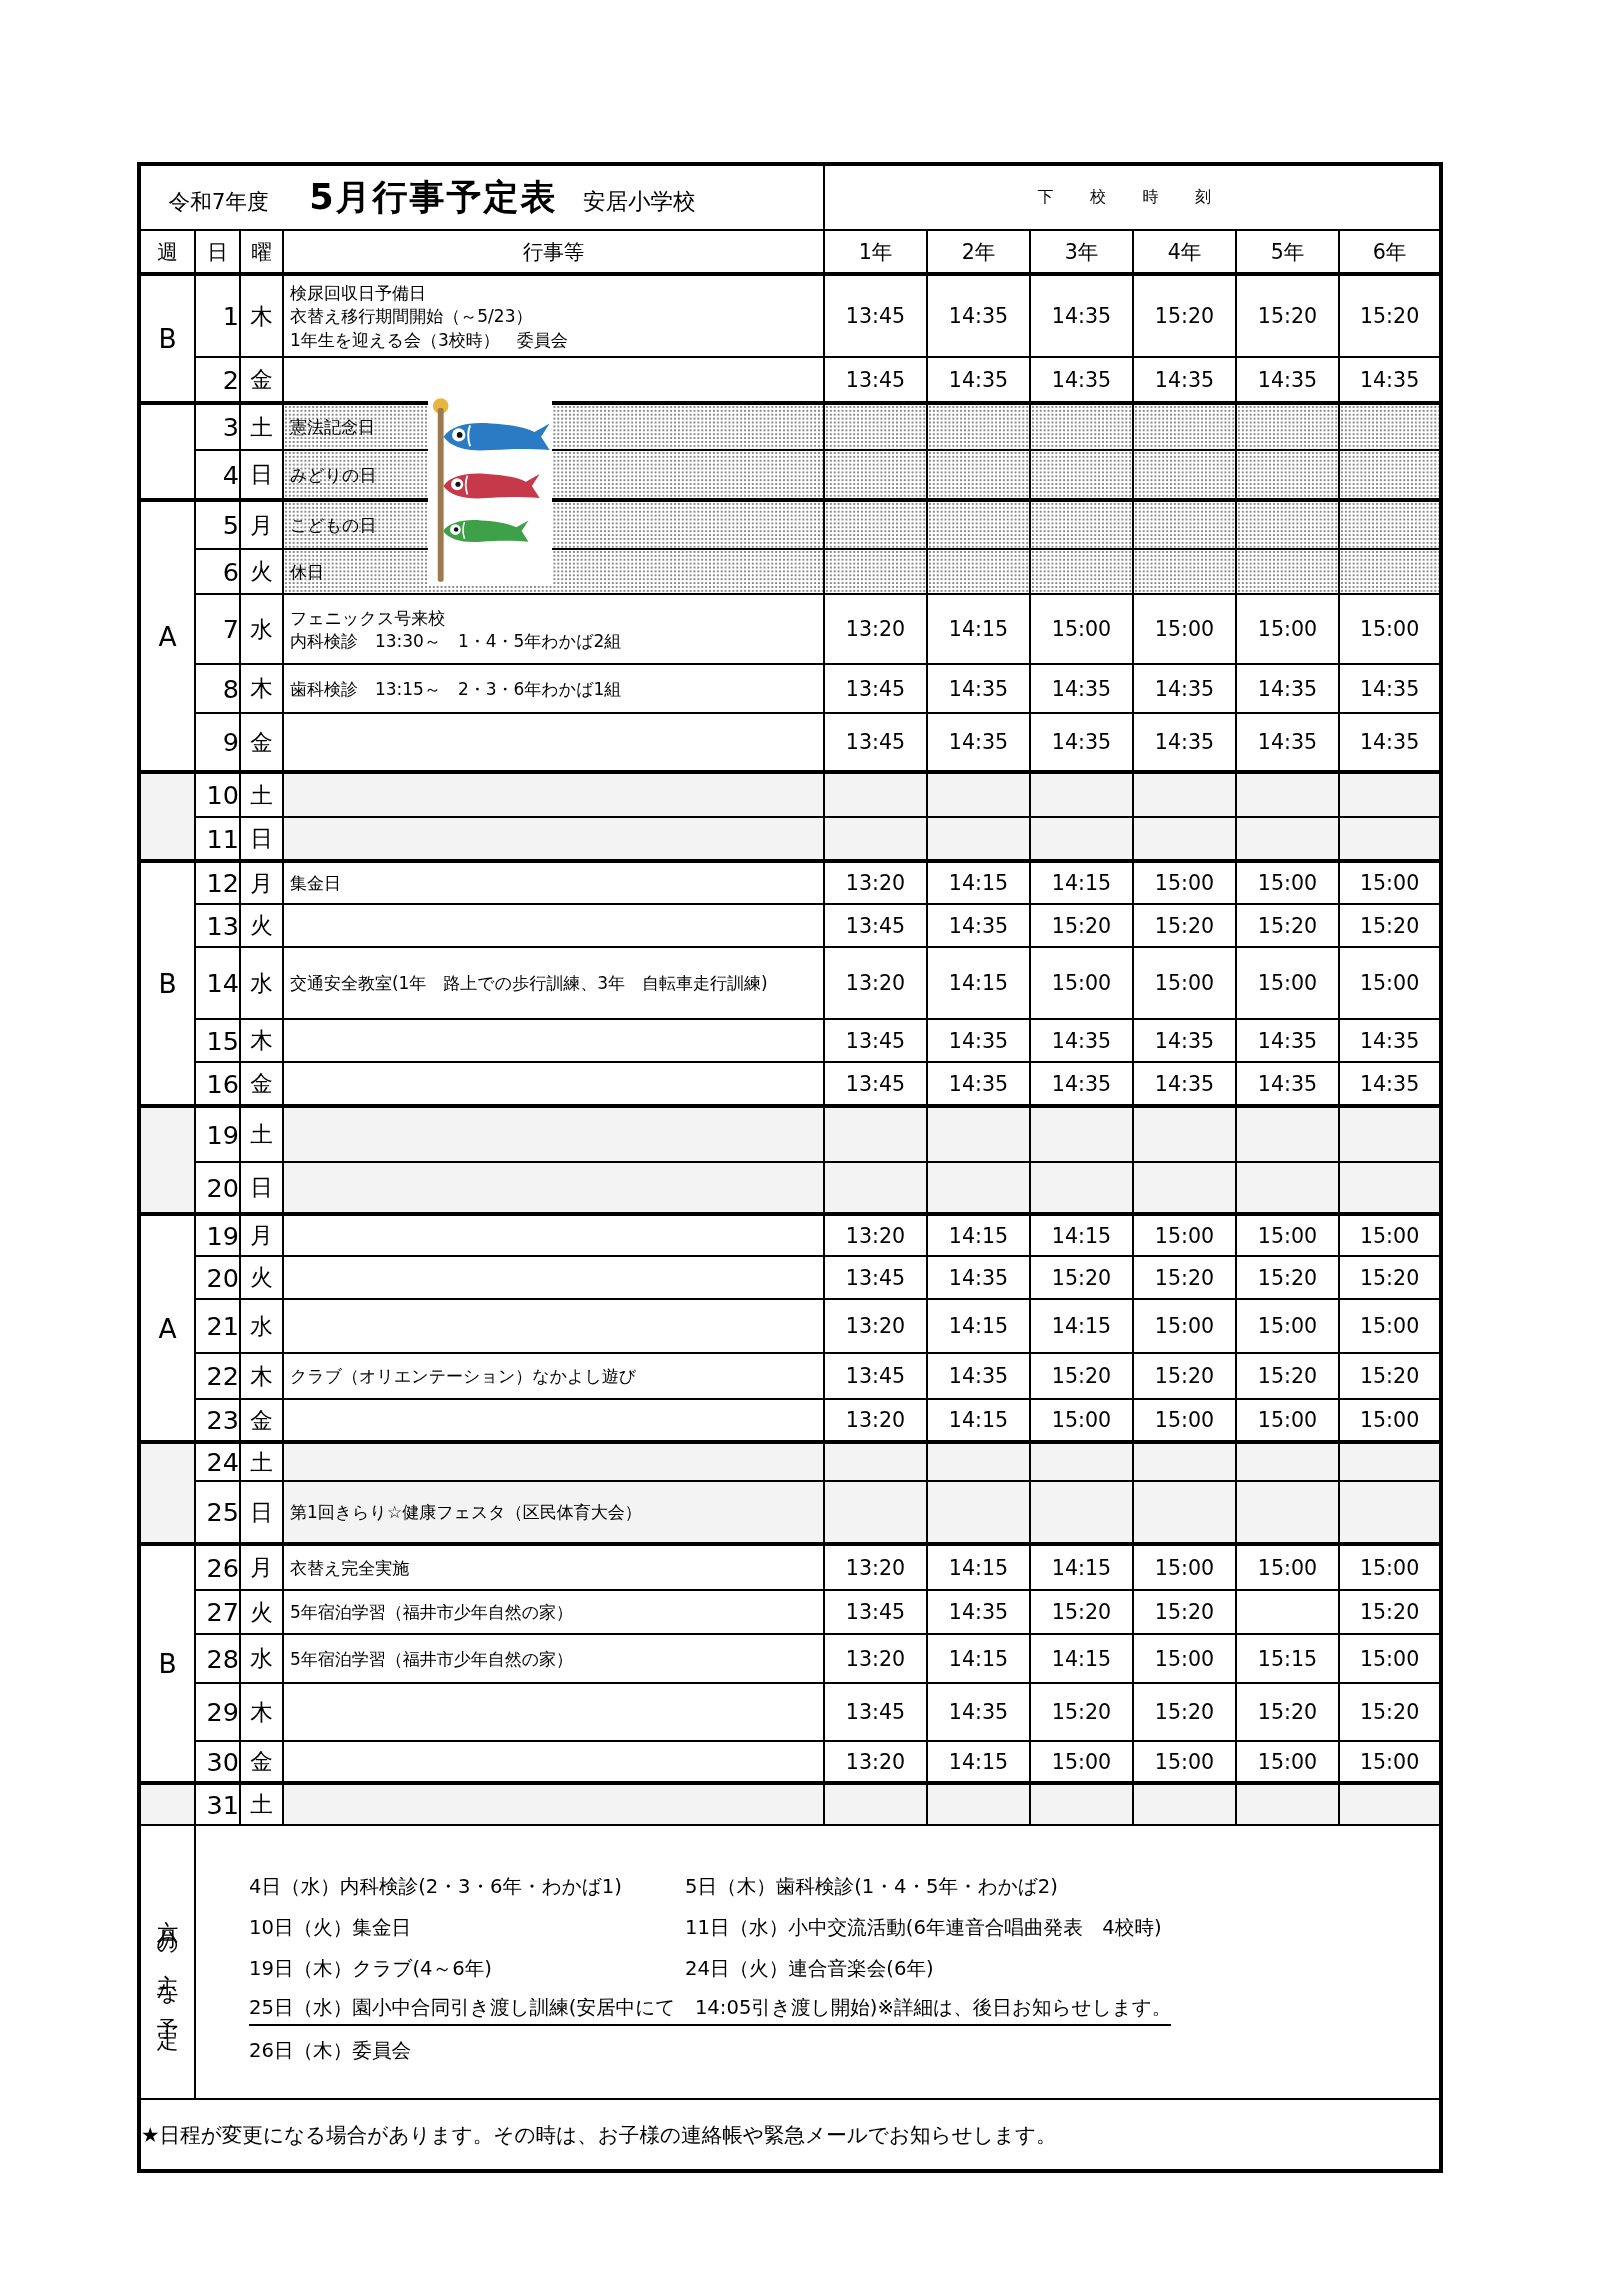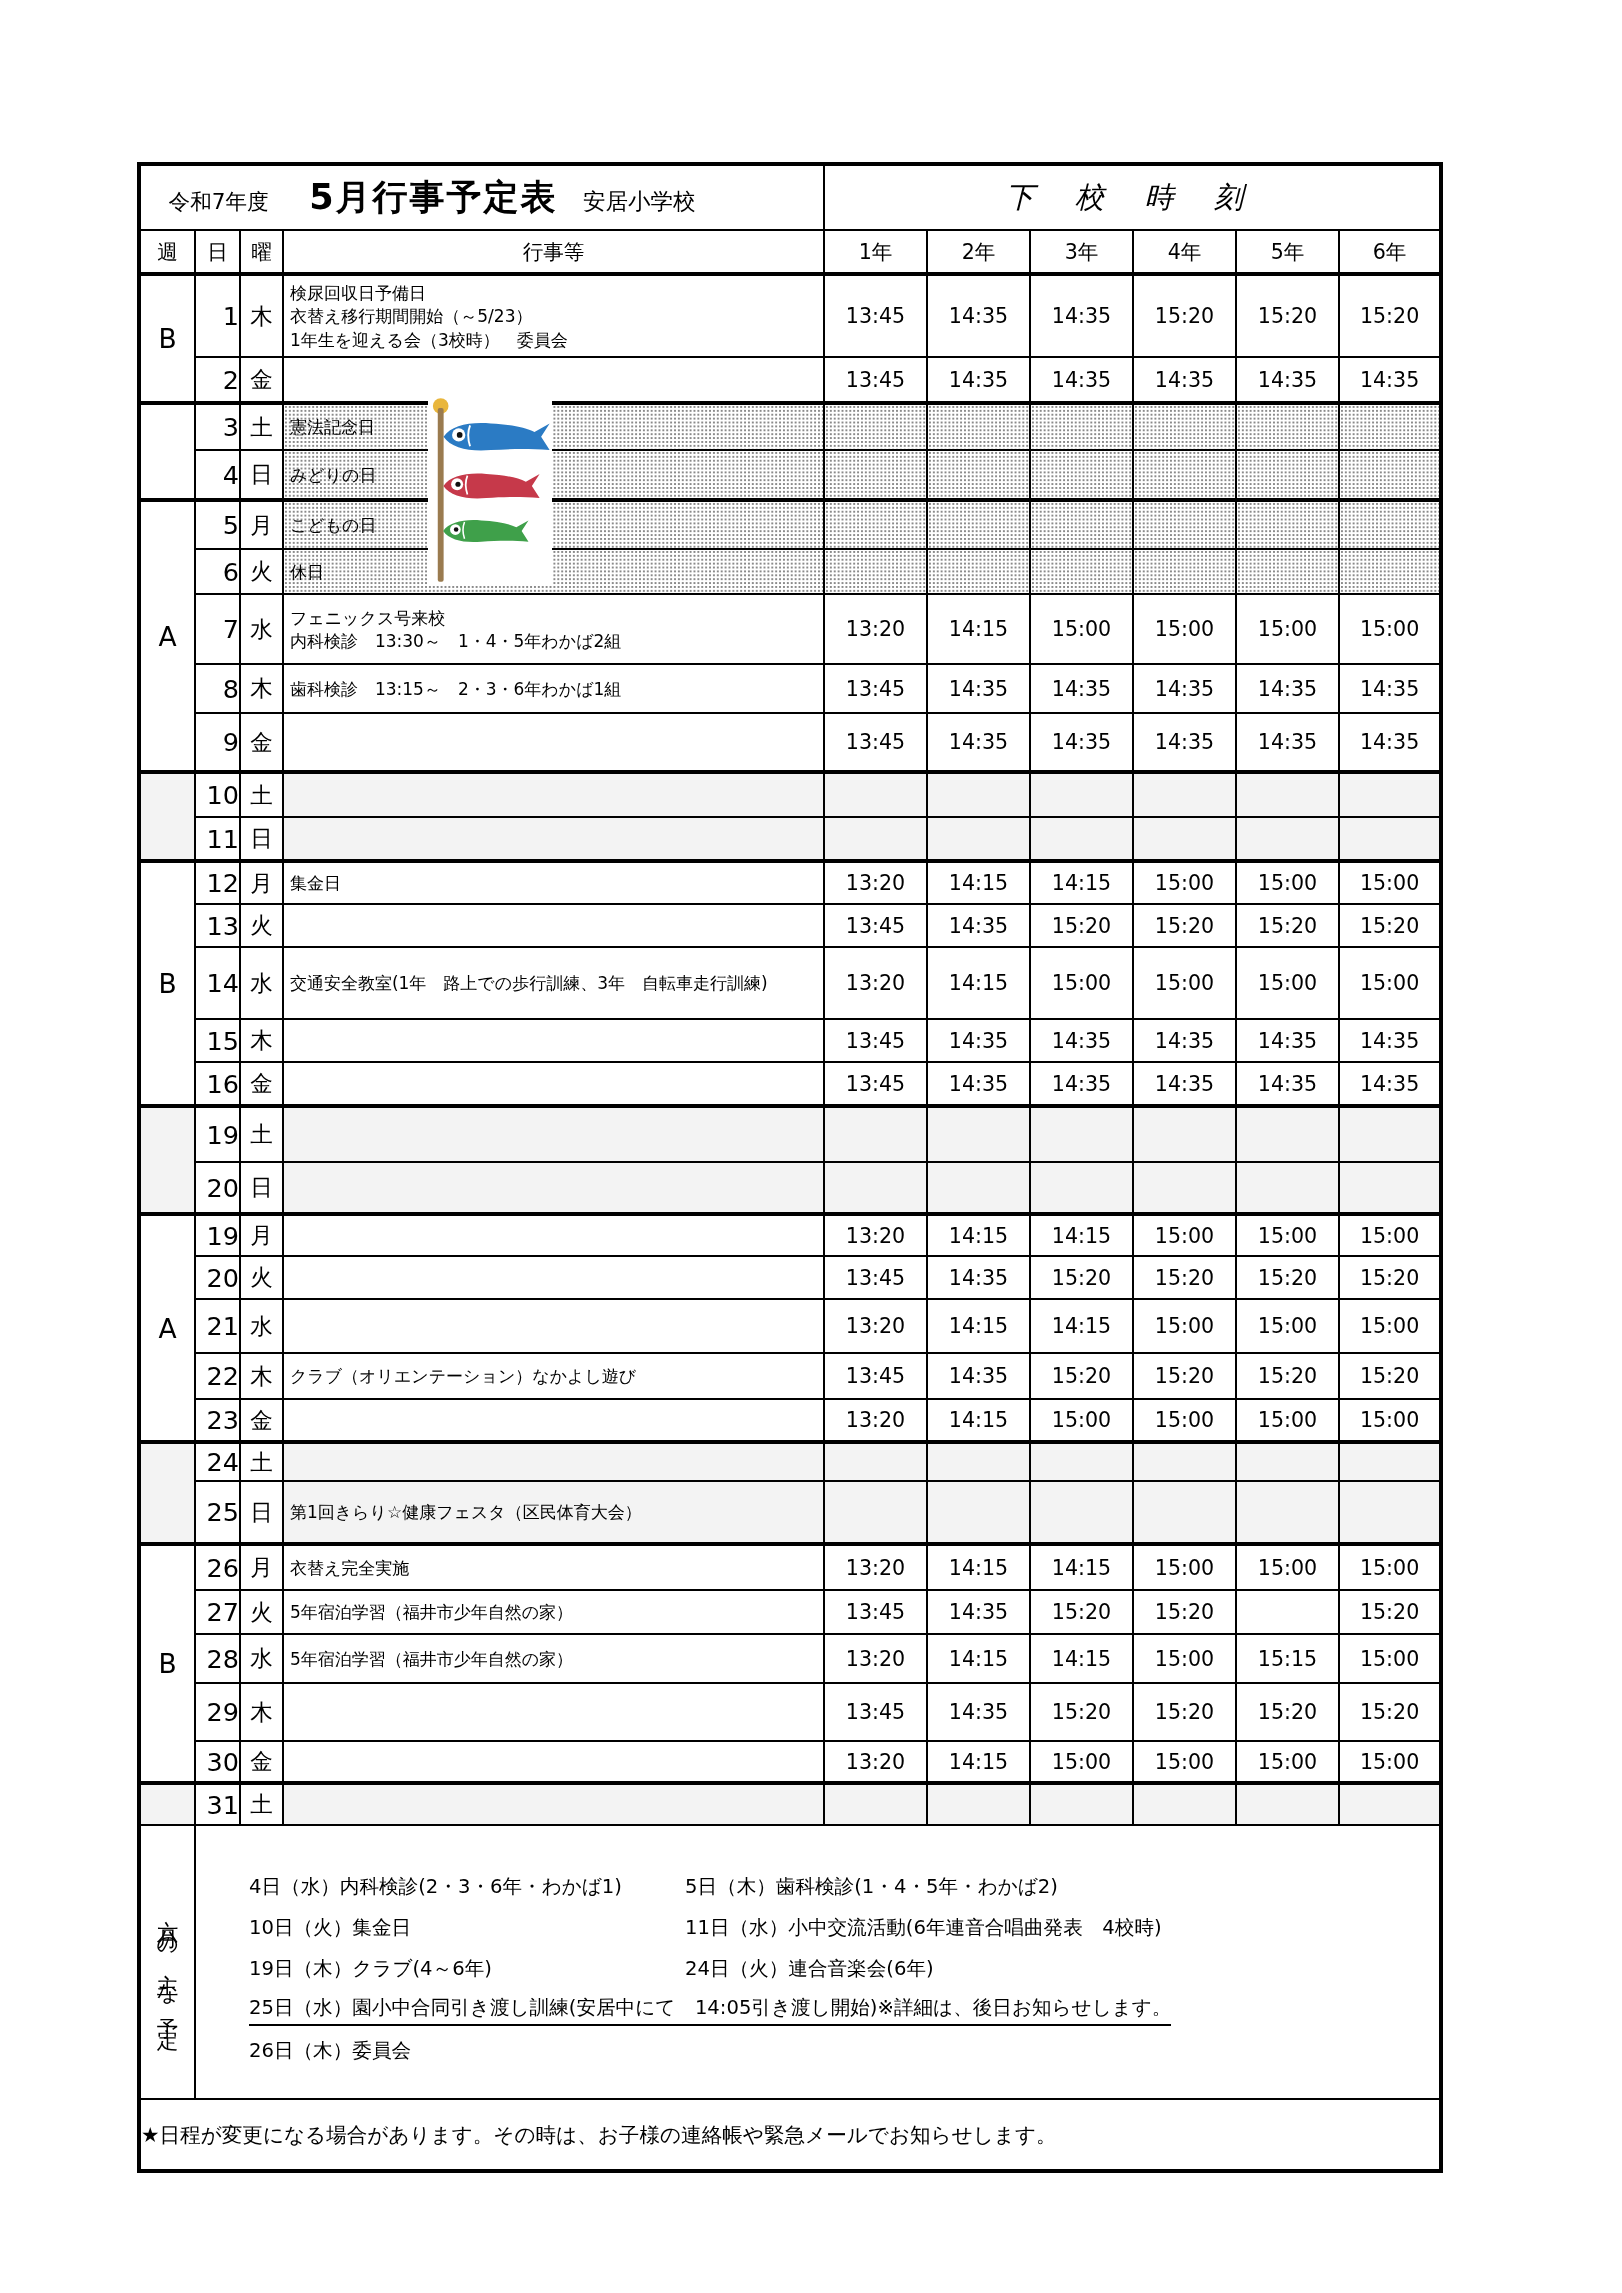--- a/index.html
+++ b/index.html
@@ -19,21 +19,21 @@
     border:var(--thin) solid #000; padding:0; overflow:hidden;
     vertical-align:middle;
   }
   
   td.title-left{border-right-width:var(--thick); border-bottom-width:var(--thick); height:63px;}
   td.title-right{border-bottom-width:var(--thick);}
   .title-wrap{display:flex; align-items:baseline; justify-content:center; gap:25.5px; padding-right:118px;}
   .era{font-size:21.6px;margin-left:18px;}
   .main-title{font-size:35px; font-weight:bold; letter-spacing:2px;margin-left:15px;}
   .school{font-size:22.5px;}
-  .dismissal{font-size:29px; letter-spacing:15.7px; text-align:center;font-style:italic;}
+  .dismissal{font-size:16px; letter-spacing:15.7px; text-align:center;}
   
   tr.hdr td{border-bottom-width:var(--thick); height:41px; text-align:center; font-size:20.6px;}
   
   td.w-cell{text-align:center; font-size:26.5px;}
   td.c-day{text-align:right; padding-right:9.8px; font-size:25.5px;}
   td.c-wd{text-align:center; font-size:22.5px; border-right-width:var(--thick);}
   td.c-ev{vertical-align:top; text-align:left; border-right-width:var(--thick);}
   td.c-ev .ev-line{font-size:17px; line-height:22.5px; padding:1px 3.9px 0 5.9px; white-space:normal;}
   td.c-time{text-align:center; font-size:20.6px;}
   tr.gs td{border-top-width:var(--thick);}

